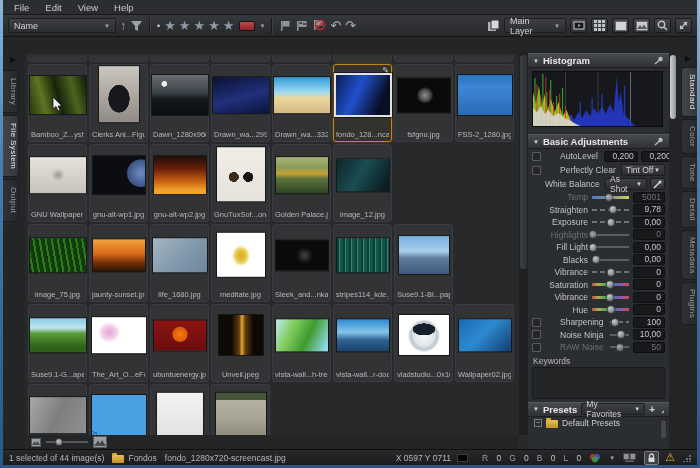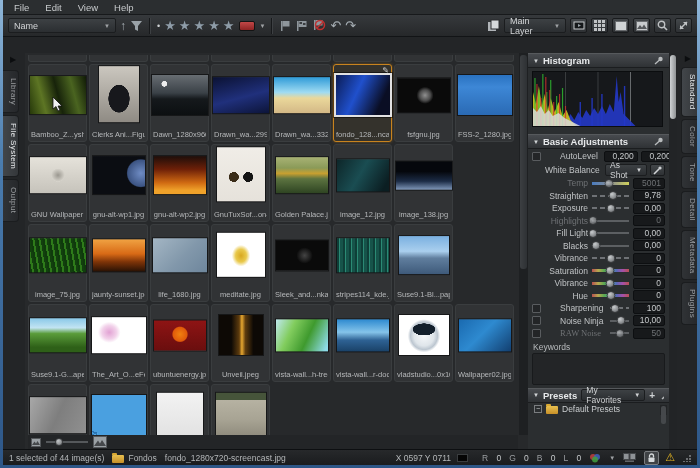--- a/index.html
+++ b/index.html
@@ -346,24 +346,20 @@
                 <div class="flabel">GnuTuxSof...on-v1.jpg</div>
               </div>
               <div class="cell">
                 <div class="thumb" style="width: 52px; height: 36px; background: linear-gradient(rgb(168, 178, 116) 0%, rgb(138, 154, 88) 30%, rgb(200, 160, 48) 45%, rgb(92, 115, 64) 60%, rgb(46, 68, 34));"></div>
                 <div class="flabel">Golden Palace.jpg</div>
               </div>
               <div class="cell">
                 <div class="thumb" style="width: 52px; height: 32px; background: linear-gradient(120deg, rgb(13, 38, 41) 0%, rgb(26, 77, 82) 45%, rgb(11, 30, 34) 90%);"></div>
                 <div class="flabel">image_12.jpg</div>
               </div>
-              <div class="cell">
-                <div class="thumb" style="width: 56px; height: 28px; background: linear-gradient(rgb(5, 7, 12) 35%, rgb(28, 44, 70) 70%, rgb(126, 150, 184));"></div>
-                <div class="flabel">image_138.jpg</div>
-              </div>
             </div>
             <div class="grow">
               <div class="cell">
                 <div class="thumb" style="width: 56px; height: 34px; background: repeating-linear-gradient(80deg, rgb(15, 58, 12) 0px, rgb(15, 58, 12) 2px, rgb(46, 122, 26) 2px, rgb(46, 122, 26) 4px, rgb(18, 63, 14) 4px, rgb(18, 63, 14) 6px);"></div>
                 <div class="flabel">image_75.jpg</div>
               </div>
               <div class="cell">
                 <div class="thumb" style="width: 52px; height: 32px; background: linear-gradient(rgb(240, 162, 66) 0%, rgb(216, 106, 22) 45%, rgb(126, 52, 8) 70%, rgb(42, 18, 4));"></div>
                 <div class="flabel">jaunty-sunset.jpg</div>
               </div>
@@ -492,20 +488,28 @@
         </div>
 
         <div class="arow special">
           <div class="cb"></div>
           <div class="albl left">AutoLevel</div>
           <div class="spring"></div>
           <div class="aval" style="flex-basis:34px;">0,200</div>
           <div class="aval" style="flex-basis:34px;">0,200</div>
         </div>
 
+        <div class="arow special">
+          <div class="cb"></div>
+          <div class="albl left" style="flex-basis:58px;">Perfectly Clear</div>
+          <div class="ddsm">
+            <span>Tint Off</span>
+            <span class="arr" style="font-size:6px;">▼</span>
+          </div>
+        </div>
 
         <div class="arow special">
           <div class="albl left" style="margin-left:13px;flex-basis:57px;">White Balance</div>
           <div class="ddsm">
             <span>As Shot</span>
             <span class="arr" style="font-size:6px;">▼</span>
           </div>
           <div class="toolbtn">
             <svg width="9" height="9">
               <line x1="1" y1="8" x2="6" y2="3" stroke="#d0d3d5" stroke-width="1.6"></line>
@@ -608,21 +612,21 @@
                 <div class="cb"></div>
                 <div class="albl left" style="flex: 0 0 46px;">Noise Ninja</div>
                 <div class="slider">
                   <div class="track "></div>
                   <div class="handle" style="left: 55%;"></div>
                 </div>
                 <div class="aval">10,00</div>
               </div>
               <div class="arow disabled">
                 <div class="cb"></div>
-                <div class="albl left" style="flex: 0 0 46px; font-family: Liberation Serif, serif;">RAW Noise</div>
+                <div class="albl left" style="flex: 0 0 46px;">RAW Noise</div>
                 <div class="slider">
                   <div class="track "></div>
                   <div class="handle" style="left: 50%;"></div>
                 </div>
                 <div class="aval">50</div>
               </div>
             </div>
 
         <div class="kwlabel">Keywords</div>
         <div class="kwbox"></div>

